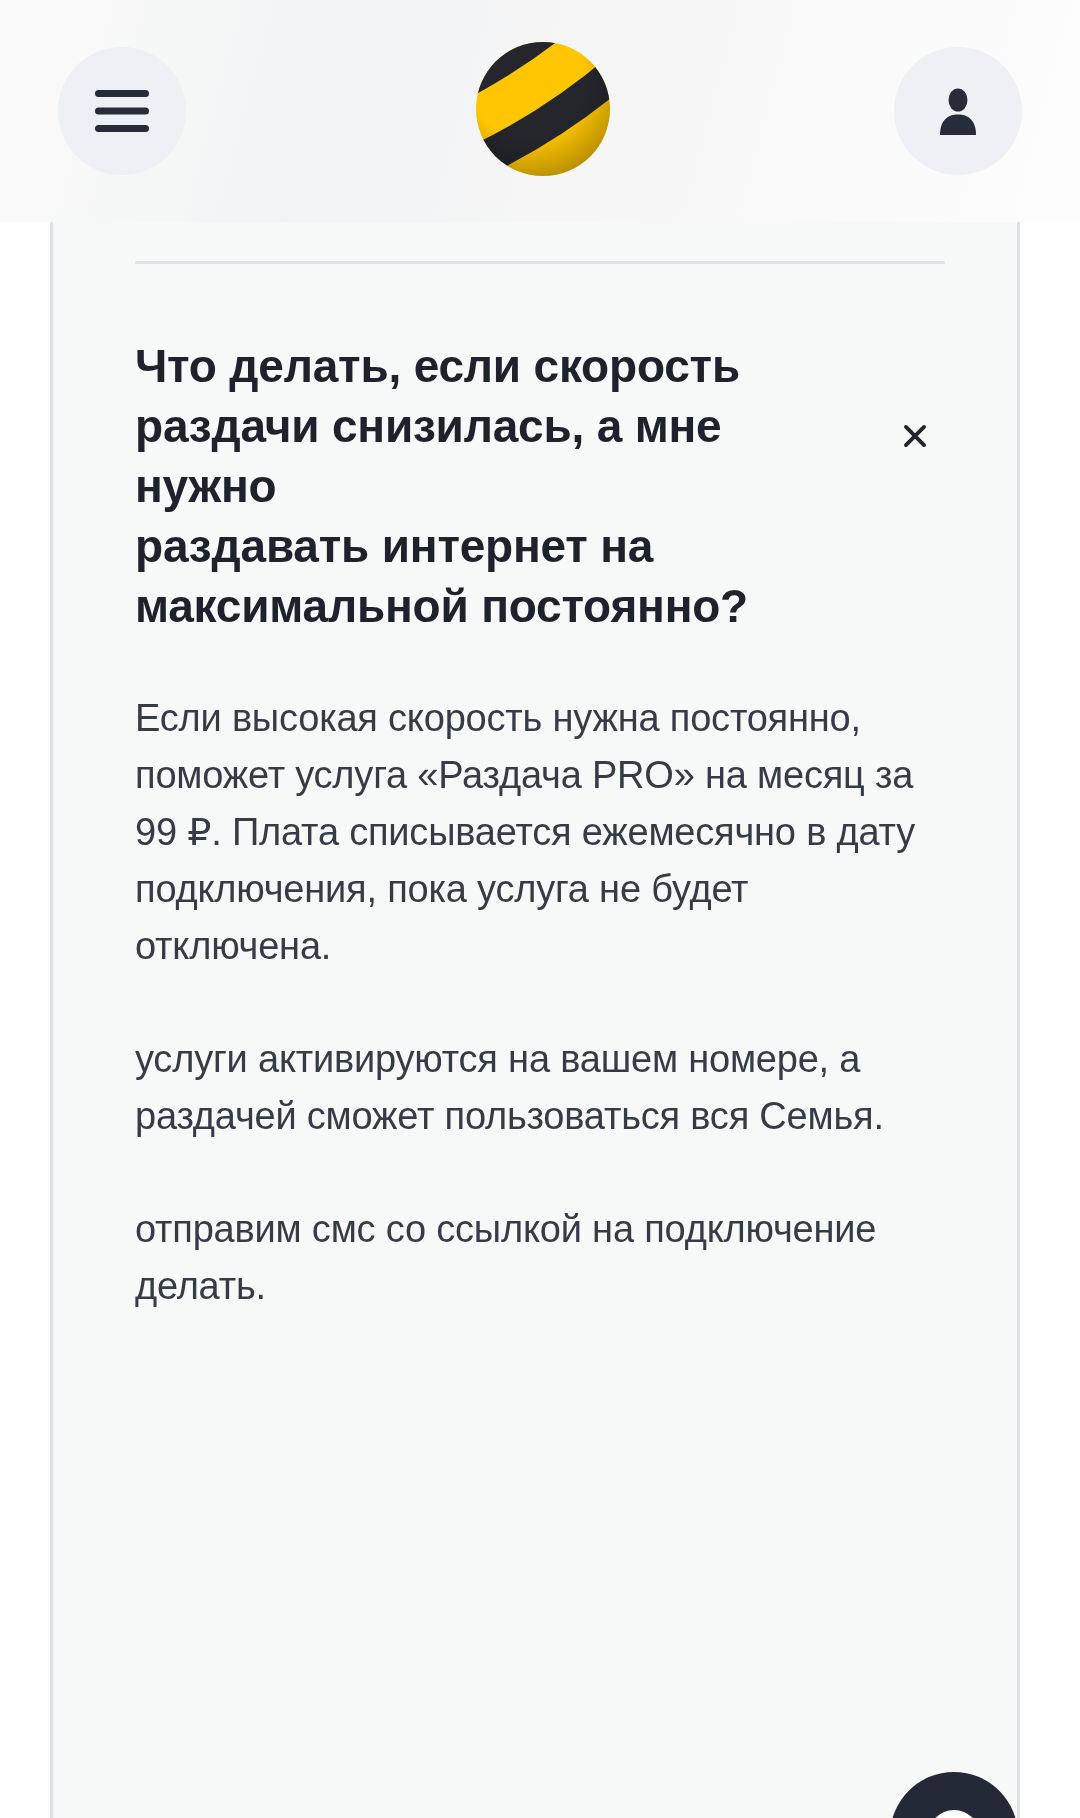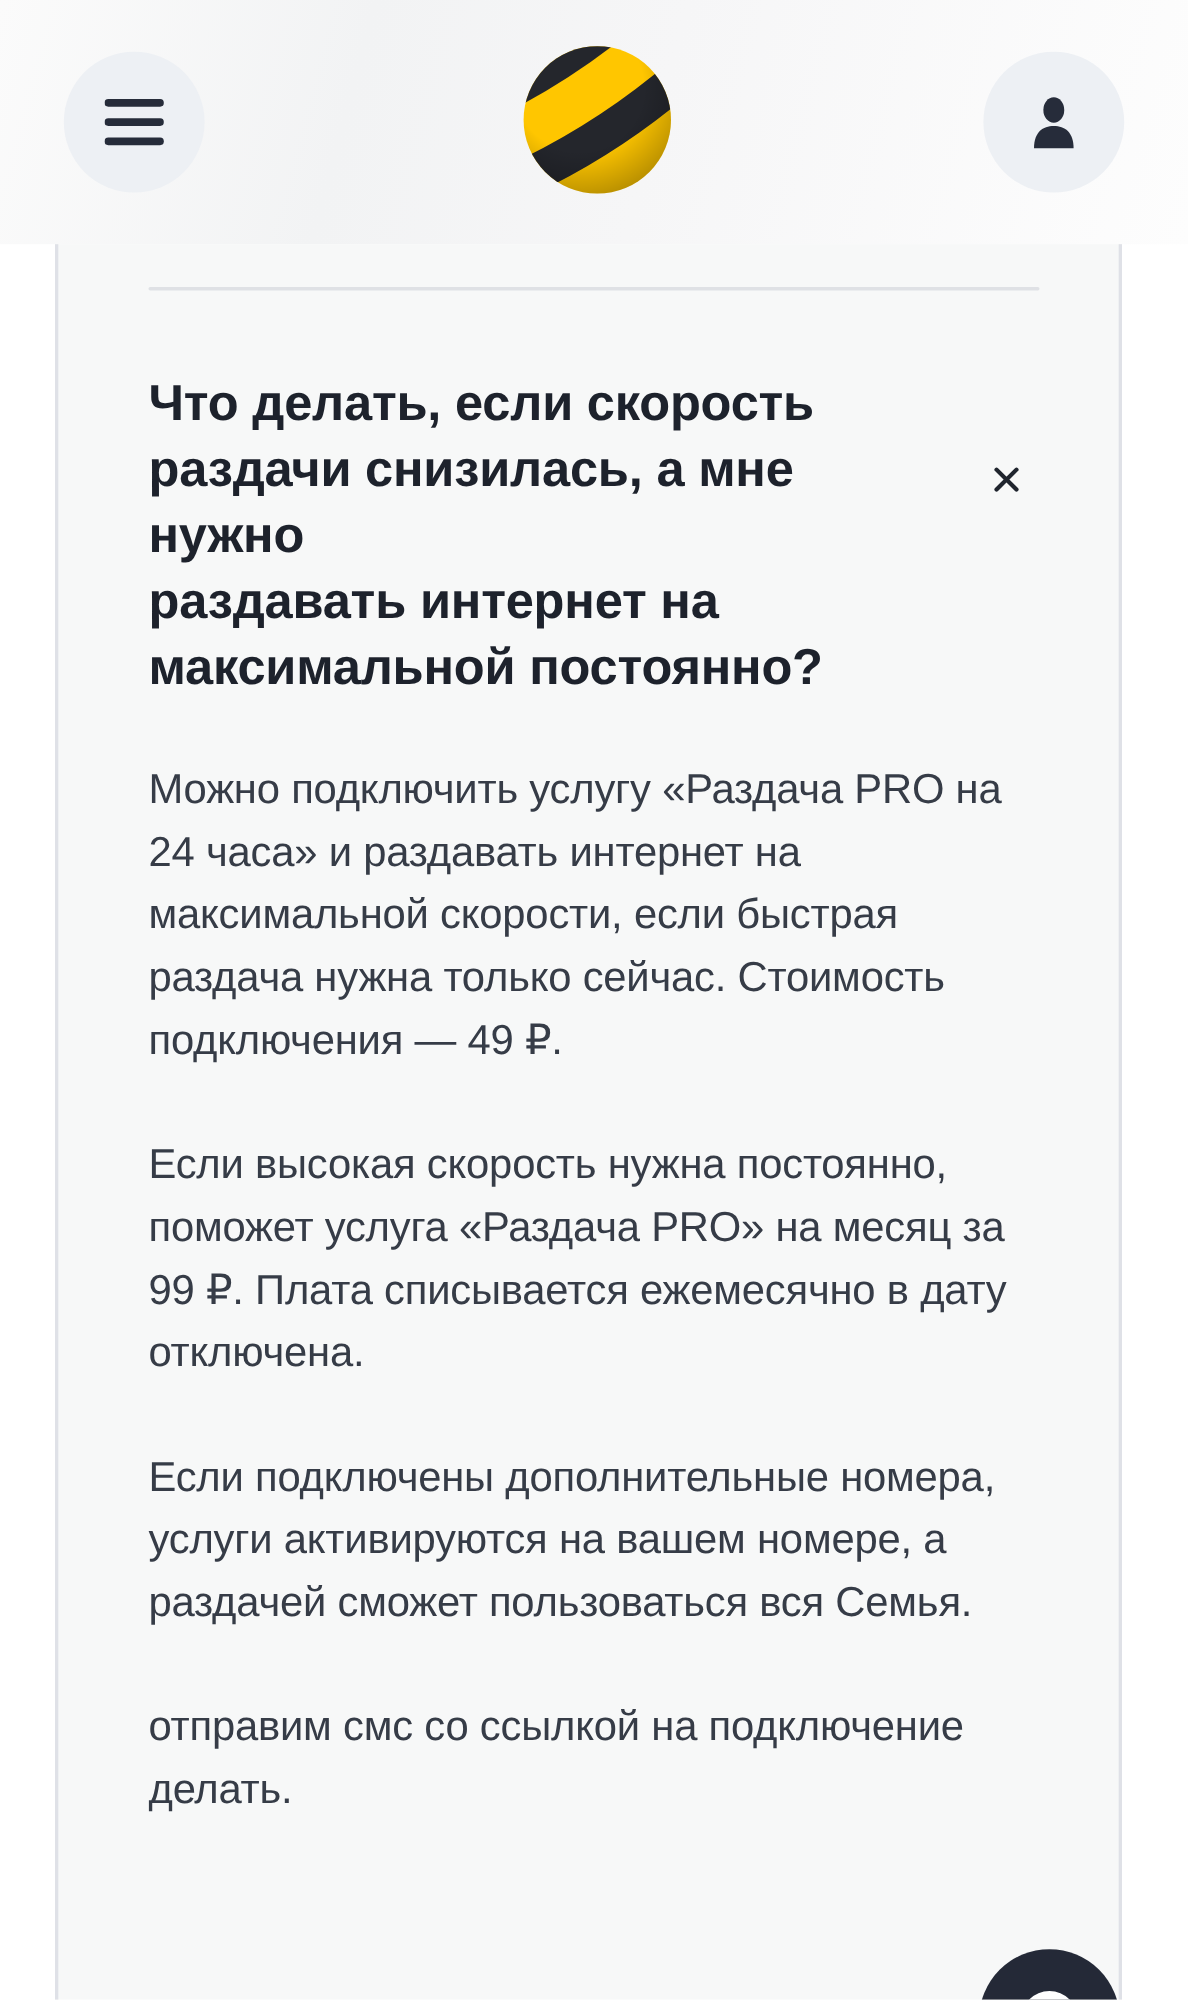--- a/index.html
+++ b/index.html
@@ -116,37 +116,30 @@
         </span>
       </button>
 
       <h1 class="title" style="margin-bottom:0;">
           <div>Что делать, если скорость</div>
           <div>раздачи снизилась, а мне нужно</div>
           <div>раздавать интернет на</div>
           <div>максимальной постоянно?</div>
         </h1>
 
-      <div class="para">
-          <div>Можно подключить услугу «Раздача PRO на</div>
-          <div>24 часа» и раздавать интернет на</div>
-          <div>максимальной скорости, если быстрая</div>
-          <div>раздача нужна только сейчас. Стоимость</div>
-          <div>подключения — 49 ₽.</div>
-        </div>
 
       <div class="para">
           <div>Если высокая скорость нужна постоянно,</div>
           <div>поможет услуга «Раздача PRO» на месяц за</div>
           <div>99 ₽. Плата списывается ежемесячно в дату</div>
+          <div>подключения, пока услуга не будет</div>
           <div>отключена.</div>
         </div>
 
       <div class="para">
-          <div>Если подключены дополнительные номера,</div>
           <div>услуги активируются на вашем номере, а</div>
           <div>раздачей сможет пользоваться вся Семья.</div>
         </div>
 
       <div class="para">
           <div>отправим смс со ссылкой на подключение</div>
           <div>делать.</div>
         </div>
 
     </div>

